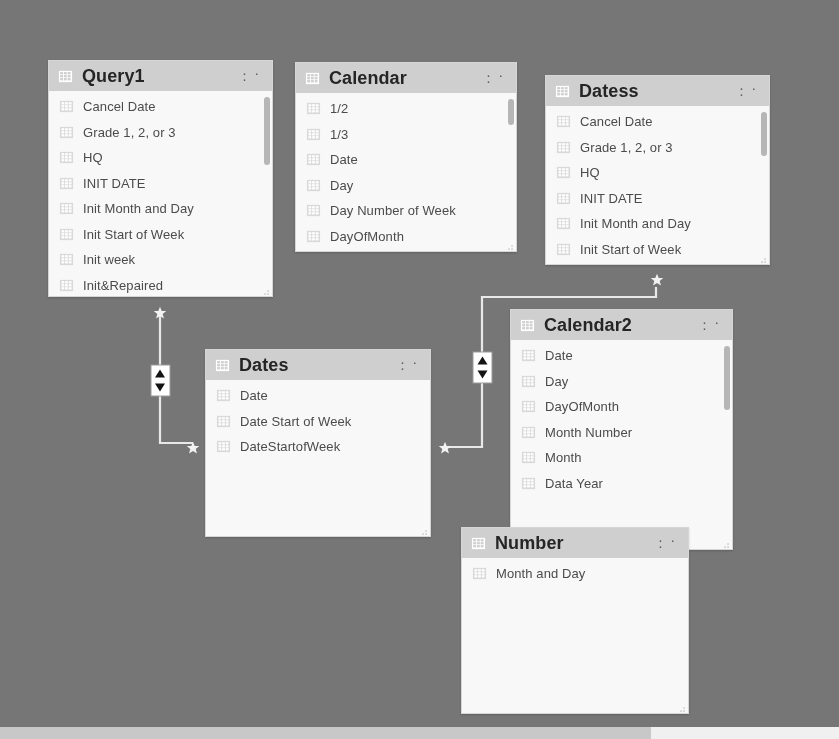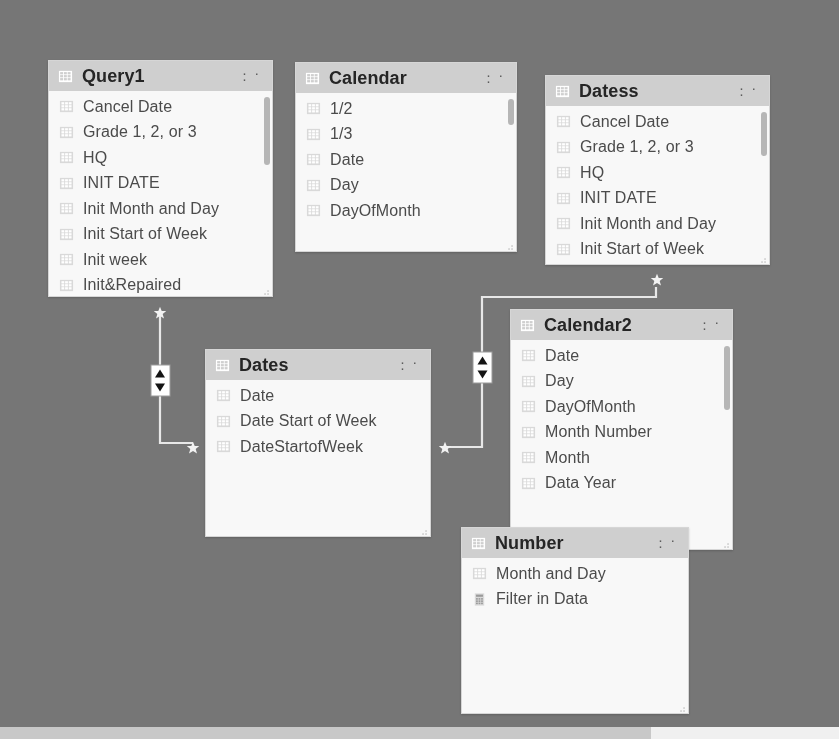--- a/index.html
+++ b/index.html
@@ -81,21 +81,21 @@
     position: relative;
   }
   .field-row {
     display: flex;
     align-items: center;
     height: 25.5px;
     padding-left: 10px;
     box-sizing: border-box;
   }
   .field-label {
-    font-size: 16px;
+    font-size: 13px;
     color: #4b4b4b;
     margin-left: 9px;
     white-space: nowrap;
     letter-spacing: .1px;
   }
 
   
   .ico {
     flex: 0 0 auto;
     display: block;
@@ -439,20 +439,37 @@
                 <rect x="6.5" y="3.4" width="3" height="2.4" fill="#ffffff"></rect>
                 <rect x="10.4" y="3.4" width="3" height="2.4" fill="#ffffff"></rect>
                 <rect x="2.6" y="6.6" width="3" height="2.4" fill="#ffffff"></rect>
                 <rect x="6.5" y="6.6" width="3" height="2.4" fill="#ffffff"></rect>
                 <rect x="10.4" y="6.6" width="3" height="2.4" fill="#ffffff"></rect>
                 <rect x="2.6" y="9.8" width="3" height="2.4" fill="#ffffff"></rect>
                 <rect x="6.5" y="9.8" width="3" height="2.4" fill="#ffffff"></rect>
                 <rect x="10.4" y="9.8" width="3" height="2.4" fill="#ffffff"></rect>
               </svg>
             </span>
+            <span class="field-label">Day Number of Week</span>
+          </div>
+          <div class="field-row">
+            <span style="display: flex;">
+              <svg width="15" height="15" viewBox="0 0 16 16" class="ico">
+                <rect x="1" y="2" width="14" height="12" fill="#d9d9d9"></rect>
+                <rect x="2.6" y="3.4" width="3" height="2.4" fill="#ffffff"></rect>
+                <rect x="6.5" y="3.4" width="3" height="2.4" fill="#ffffff"></rect>
+                <rect x="10.4" y="3.4" width="3" height="2.4" fill="#ffffff"></rect>
+                <rect x="2.6" y="6.6" width="3" height="2.4" fill="#ffffff"></rect>
+                <rect x="6.5" y="6.6" width="3" height="2.4" fill="#ffffff"></rect>
+                <rect x="10.4" y="6.6" width="3" height="2.4" fill="#ffffff"></rect>
+                <rect x="2.6" y="9.8" width="3" height="2.4" fill="#ffffff"></rect>
+                <rect x="6.5" y="9.8" width="3" height="2.4" fill="#ffffff"></rect>
+                <rect x="10.4" y="9.8" width="3" height="2.4" fill="#ffffff"></rect>
+              </svg>
+            </span>
             <span class="field-label">DayOfMonth</span>
           </div>
         </div>
         <div class="vscroll" style="top: 36px; height: 26px;"></div>
         <div class="grip"><svg width="9" height="9" viewBox="0 0 9 9" class="grip-svg">
             <rect x="6.3" y="0.30000000000000004" width="1.5" height="1.5" fill="#9e9e9e"></rect>
             <rect x="6.3" y="3.3" width="1.5" height="1.5" fill="#9e9e9e"></rect>
             <rect x="3.3" y="3.3" width="1.5" height="1.5" fill="#9e9e9e"></rect>
             <rect x="6.3" y="6.3" width="1.5" height="1.5" fill="#9e9e9e"></rect>
             <rect x="3.3" y="6.3" width="1.5" height="1.5" fill="#9e9e9e"></rect>
@@ -836,38 +853,20 @@
                 <rect x="2.6" y="6.6" width="3" height="2.4" fill="#ffffff"></rect>
                 <rect x="6.5" y="6.6" width="3" height="2.4" fill="#ffffff"></rect>
                 <rect x="10.4" y="6.6" width="3" height="2.4" fill="#ffffff"></rect>
                 <rect x="2.6" y="9.8" width="3" height="2.4" fill="#ffffff"></rect>
                 <rect x="6.5" y="9.8" width="3" height="2.4" fill="#ffffff"></rect>
                 <rect x="10.4" y="9.8" width="3" height="2.4" fill="#ffffff"></rect>
               </svg>
             </span>
             <span class="field-label">Month and Day</span>
           </div>
-          <div class="field-row">
-            <span style="display: flex;">
-              <svg width="15" height="15" viewBox="0 0 16 16" class="ico">
-                <rect x="3" y="1.5" width="10" height="13" fill="#d9d9d9"></rect>
-                <rect x="4.3" y="2.8" width="7.4" height="2.3" fill="#9a9a9a"></rect>
-                <rect x="4.3" y="6.5" width="1.9" height="1.7" fill="#9a9a9a"></rect>
-                <rect x="7" y="6.5" width="1.9" height="1.7" fill="#9a9a9a"></rect>
-                <rect x="9.7" y="6.5" width="1.9" height="1.7" fill="#9a9a9a"></rect>
-                <rect x="4.3" y="8.9" width="1.9" height="1.7" fill="#9a9a9a"></rect>
-                <rect x="7" y="8.9" width="1.9" height="1.7" fill="#9a9a9a"></rect>
-                <rect x="9.7" y="8.9" width="1.9" height="1.7" fill="#9a9a9a"></rect>
-                <rect x="4.3" y="11.3" width="1.9" height="1.7" fill="#9a9a9a"></rect>
-                <rect x="7" y="11.3" width="1.9" height="1.7" fill="#9a9a9a"></rect>
-                <rect x="9.7" y="11.3" width="1.9" height="1.7" fill="#9a9a9a"></rect>
-              </svg>
-            </span>
-            <span class="field-label">Filter in Data</span>
-          </div>
         </div>
         <div class="grip"><svg width="9" height="9" viewBox="0 0 9 9" class="grip-svg">
             <rect x="6.3" y="0.30000000000000004" width="1.5" height="1.5" fill="#9e9e9e"></rect>
             <rect x="6.3" y="3.3" width="1.5" height="1.5" fill="#9e9e9e"></rect>
             <rect x="3.3" y="3.3" width="1.5" height="1.5" fill="#9e9e9e"></rect>
             <rect x="6.3" y="6.3" width="1.5" height="1.5" fill="#9e9e9e"></rect>
             <rect x="3.3" y="6.3" width="1.5" height="1.5" fill="#9e9e9e"></rect>
             <rect x="0.30000000000000004" y="6.3" width="1.5" height="1.5" fill="#9e9e9e"></rect>
           </svg></div>
       </div>

